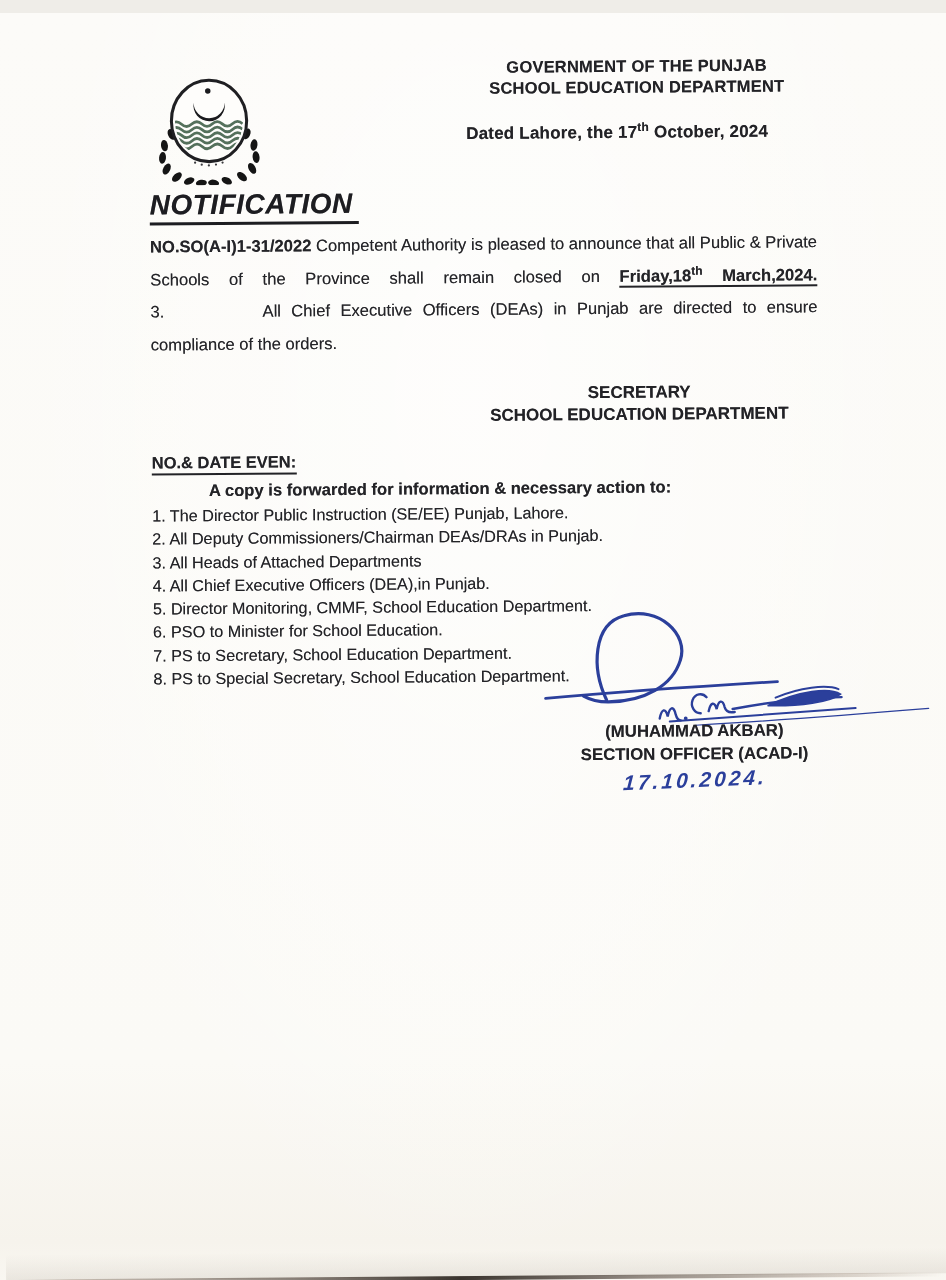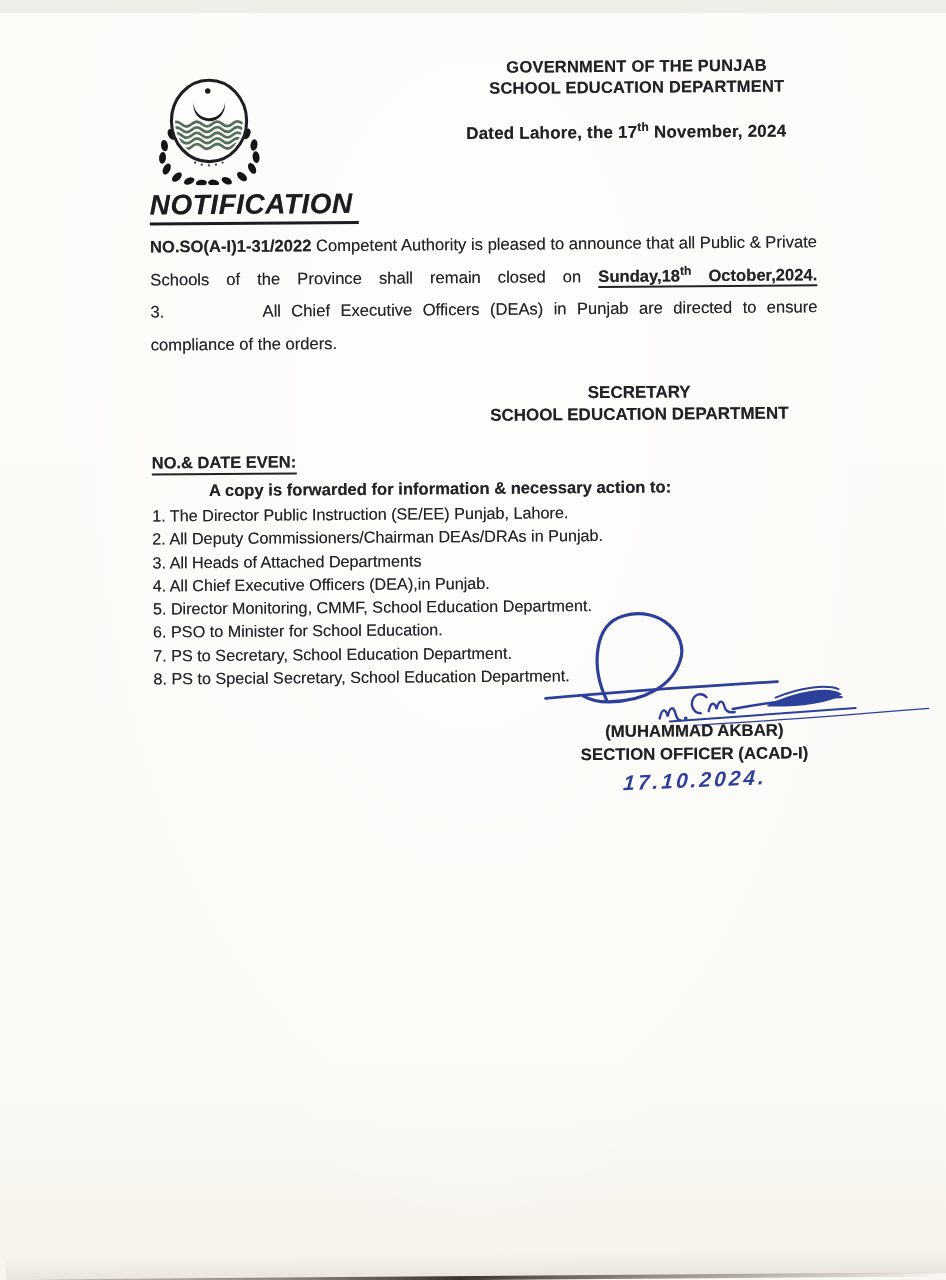--- a/index.html
+++ b/index.html
@@ -146,28 +146,28 @@
         <circle cx="58.5" cy="90.8" r="1.1"></circle>
           <circle cx="65.5" cy="90" r="1.1"></circle>
         <circle cx="72" cy="88" r="1.1"></circle>
       </g>
     </svg>
 
     <div class="header-right">
       <div class="txt">GOVERNMENT OF THE PUNJAB</div>
       <div class="txt">SCHOOL EDUCATION DEPARTMENT</div>
       <div class="date-line txt">
-        <span>Dated Lahore, the 17</span><sup>th</sup><span> November, 2024</span>
+        <span>Dated Lahore, the 17</span><sup>th</sup><span> October, 2024</span>
       </div>
     </div>
 
     <div class="notif-heading txt">NOTIFICATION</div>
 
     <div class="body-block">
-      <p class="para1 txt"><span class="ref-no">NO.SO(A-I)1-31/2022</span><span> Competent Authority is pleased to announce that all Public &amp; Private Schools of the Province shall remain closed on </span><span class="closed-date"><span>Sunday,18</span><sup>th</sup><span> October,2024.</span></span></p>
+      <p class="para1 txt"><span class="ref-no">NO.SO(A-I)1-31/2022</span><span> Competent Authority is pleased to announce that all Public &amp; Private Schools of the Province shall remain closed on </span><span class="closed-date"><span>Friday,18</span><sup>th</sup><span> March,2024.</span></span></p>
       <p class="para2 txt"><span class="para2-num">3.</span><span>All Chief Executive Officers (DEAs) in Punjab are directed to ensure compliance of the orders.</span></p>
     </div>
 
     <div class="secretary">
       <div class="txt">SECRETARY</div>
       <div class="txt">SCHOOL EDUCATION DEPARTMENT</div>
     </div>
 
     <div class="cc">
       <div class="cc-heading txt">NO.&amp; DATE EVEN:</div>

